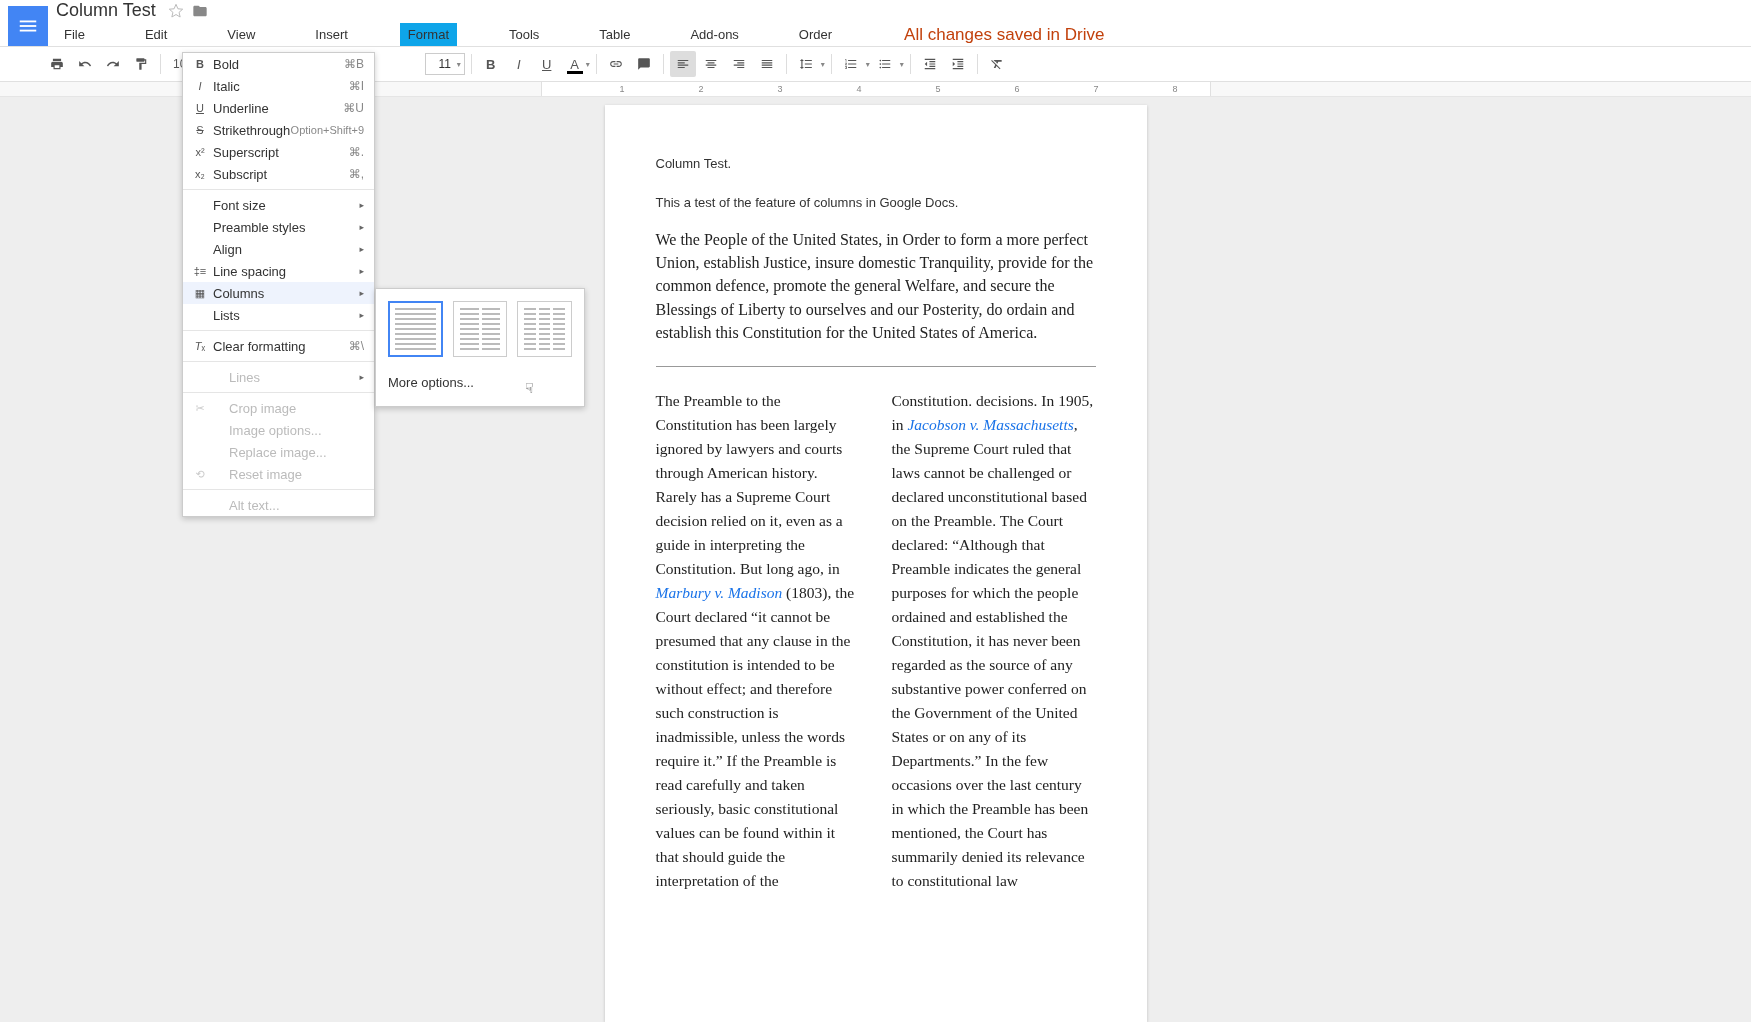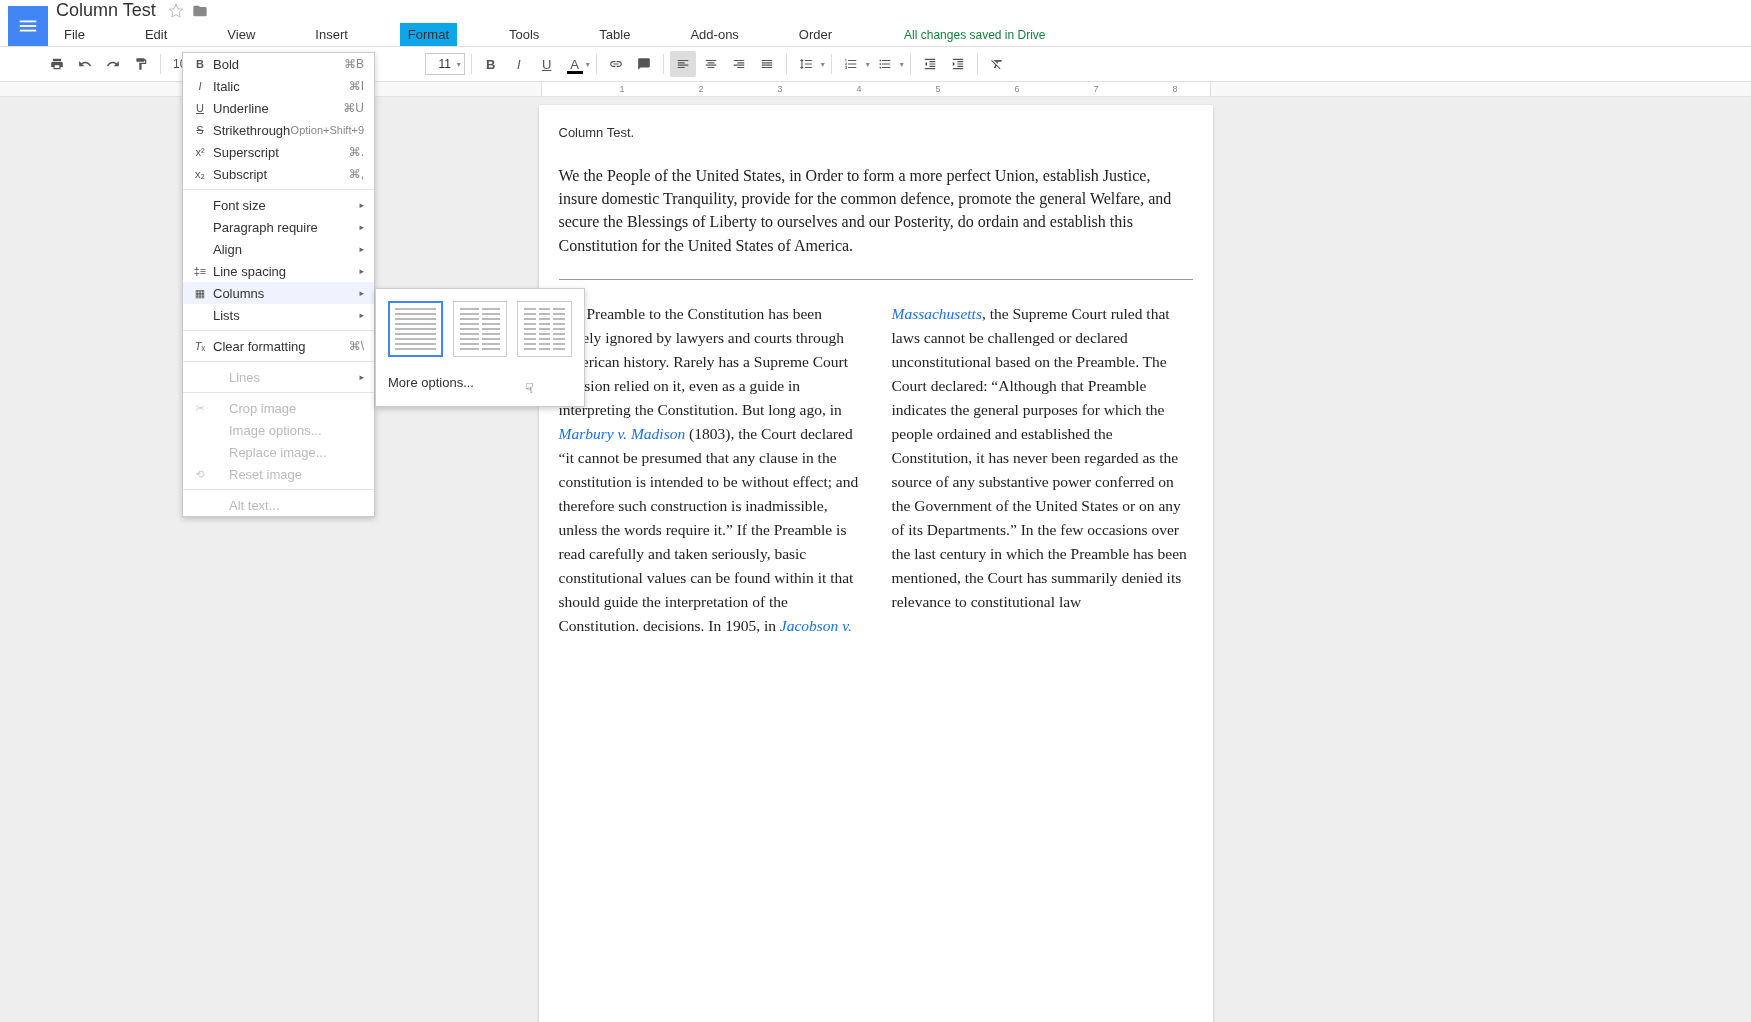--- a/index.html
+++ b/index.html
@@ -9,41 +9,41 @@
 
 
 .titlebar { display: flex; align-items: flex-end; height: 46px; padding: 0 8px; border-bottom: none; }
 .app-icon { width: 40px; height: 40px; background: #4285f4; display: flex; align-items: center; justify-content: center; margin-right: 8px; }
 .app-icon svg { width: 22px; height: 22px; fill: #fff; }
 .doc-title { font-size: 18px; color: #333; margin-right: 8px; }
 .star-icon, .folder-icon { width: 16px; height: 16px; fill: #bbb; margin: 0 4px; }
 .menubar { display: flex; align-items: center; padding: 0 0 6px 50px; font-size: 13px; color: #333; }
 .menubar .menu-item { padding: 4px 8px; cursor: pointer; }
 .menubar .menu-item.active { background: #0ea5e9; }
-.save-status { color: #15803d; margin-left: 20px; font-size: 12px; }
+.save-status { color: #c2410c; margin-left: 20px; font-size: 17px; }
 
 
 .toolbar { display: flex; align-items: center; height: 36px; border-top: 1px solid #e0e0e0; border-bottom: 1px solid #e0e0e0; padding: 0 8px 0 44px; background: #fff; gap: 2px; }
 .tb-btn { width: 26px; height: 26px; display: flex; align-items: center; justify-content: center; color: #555; cursor: pointer; border-radius: 2px; }
 .tb-sep { width: 1px; height: 20px; background: #ddd; margin: 0 4px; }
 .tb-text { font-size: 12px; color: #555; padding: 0 6px; }
 .tb-font-size { width: 40px; border: 1px solid #ccc; height: 22px; display:flex; align-items:center; justify-content:center; font-size:12px; position:relative; }
 .tb-font-size::after { content: '▾'; position:absolute; right:3px; font-size:8px; color:#888; }
 .tb-btn.active { background: #ddd; }
 .text-color-btn { position:relative; }
 .text-color-btn::after { content:''; position:absolute; bottom:3px; left:5px; right:5px; height:3px; background:#000; }
 
 
 .ruler { height: 15px; background: #f8f8f8; border-bottom: 1px solid #e5e5e5; position: relative; font-size: 9px; color: #888; }
 .ruler-inner { position:absolute; left: 50%; transform: translateX(-50%); width: 670px; height:100%; background:#fff; border-left:1px solid #e0e0e0; border-right:1px solid #e0e0e0;}
 .ruler-tick { position:absolute; top:2px; }
 
 
 .canvas { flex: 1; background: #eee; overflow: auto; display: flex; justify-content: center; padding-top: 8px; }
-.page { width: 674px; min-height: 870px; background: #fff; box-shadow: 0 1px 3px rgba(0,0,0,0.2); padding: 20px; font-family: Arial, sans-serif; }
+.page { width: 542px; min-height: 870px; background: #fff; box-shadow: 0 1px 3px rgba(0,0,0,0.2); padding: 51px; font-family: Arial, sans-serif; }
 .doc-h { font-size: 13px; color: #333; margin-bottom: 24px; }
 .doc-p1 { font-size: 13px; color: #333; margin-bottom: 18px; }
 .preamble { font-size: 16px; line-height: 1.45; color: #222; font-family: Georgia, serif; margin-bottom: 22px; }
 .hr { border: none; border-top: 1px solid #999; margin-bottom: 22px; }
 .columns { column-count: 2; column-gap: 32px; font-family: Georgia, serif; font-size: 15.5px; line-height: 1.55; color: #222; }
 .columns a { color: #1a73e8; font-style: italic; text-decoration: none; }
 
 
 .format-menu { position: absolute; left: 182px; top: 52px; width: 193px; background: #fff; border: 1px solid #ccc; box-shadow: 0 2px 6px rgba(0,0,0,0.2); font-size: 13px; z-index: 100; }
 .fm-item { display: flex; align-items: center; height: 22px; padding: 0 10px 0 8px; cursor: pointer; position: relative; }
@@ -224,20 +224,21 @@
       <span class="ruler-tick" style="left:394px">5</span>
       <span class="ruler-tick" style="left:473px">6</span>
       <span class="ruler-tick" style="left:552px">7</span>
       <span class="ruler-tick" style="left:631px">8</span>
     </div>
   </div>
 
   <div class="canvas">
     <div class="page">
       <p class="doc-h">Column Test.</p>
+      <p class="doc-p1">This a test of the feature of columns in Google Docs.</p>
       <p class="preamble">We the People of the United States, in Order to form a more perfect Union, establish Justice, insure domestic Tranquility, provide for the common defence, promote the general Welfare, and secure the Blessings of Liberty to ourselves and our Posterity, do ordain and establish this Constitution for the United States of America.</p>
       <hr class="hr">
       <div class="columns">
         <span>The Preamble to the Constitution has been largely ignored by lawyers and courts through American history. Rarely has a Supreme Court decision relied on it, even as a guide in interpreting the Constitution. But long ago, in </span><a href="#">Marbury v. Madison</a><span> (1803), the Court declared “it cannot be presumed that any clause in the constitution is intended to be without effect; and therefore such construction is inadmissible, unless the words require it.” If the Preamble is read carefully and taken seriously, basic constitutional values can be found within it that should guide the interpretation of the Constitution. decisions. In 1905, in </span><a href="#">Jacobson v. Massachusetts</a><span>, the Supreme Court ruled that laws cannot be challenged or declared unconstitutional based on the Preamble. The Court declared: “Although that Preamble indicates the general purposes for which the people ordained and established the Constitution, it has never been regarded as the source of any substantive power conferred on the Government of the United States or on any of its Departments.” In the few occasions over the last century in which the Preamble has been mentioned, the Court has summarily denied its relevance to constitutional law</span>
       </div>
     </div>
   </div>
 </div>
 
 <div class="format-menu">
@@ -280,21 +281,21 @@
     <span class="fm-shortcut">⌘,</span>
   </div>
   <div class="fm-sep"></div>
   <div class="fm-item">
     <span class="fm-icon"></span>
     <span class="fm-label">Font size</span>
     <span class="fm-submenu-arrow">▸</span>
   </div>
   <div class="fm-item">
     <span class="fm-icon"></span>
-    <span class="fm-label">Paragraph require</span>
+    <span class="fm-label">Preamble styles</span>
     <span class="fm-submenu-arrow">▸</span>
   </div>
   <div class="fm-item">
     <span class="fm-icon"></span>
     <span class="fm-label">Align</span>
     <span class="fm-submenu-arrow">▸</span>
   </div>
   <div class="fm-item">
     <span class="fm-icon">‡≡</span>
     <span class="fm-label">Line spacing</span>

